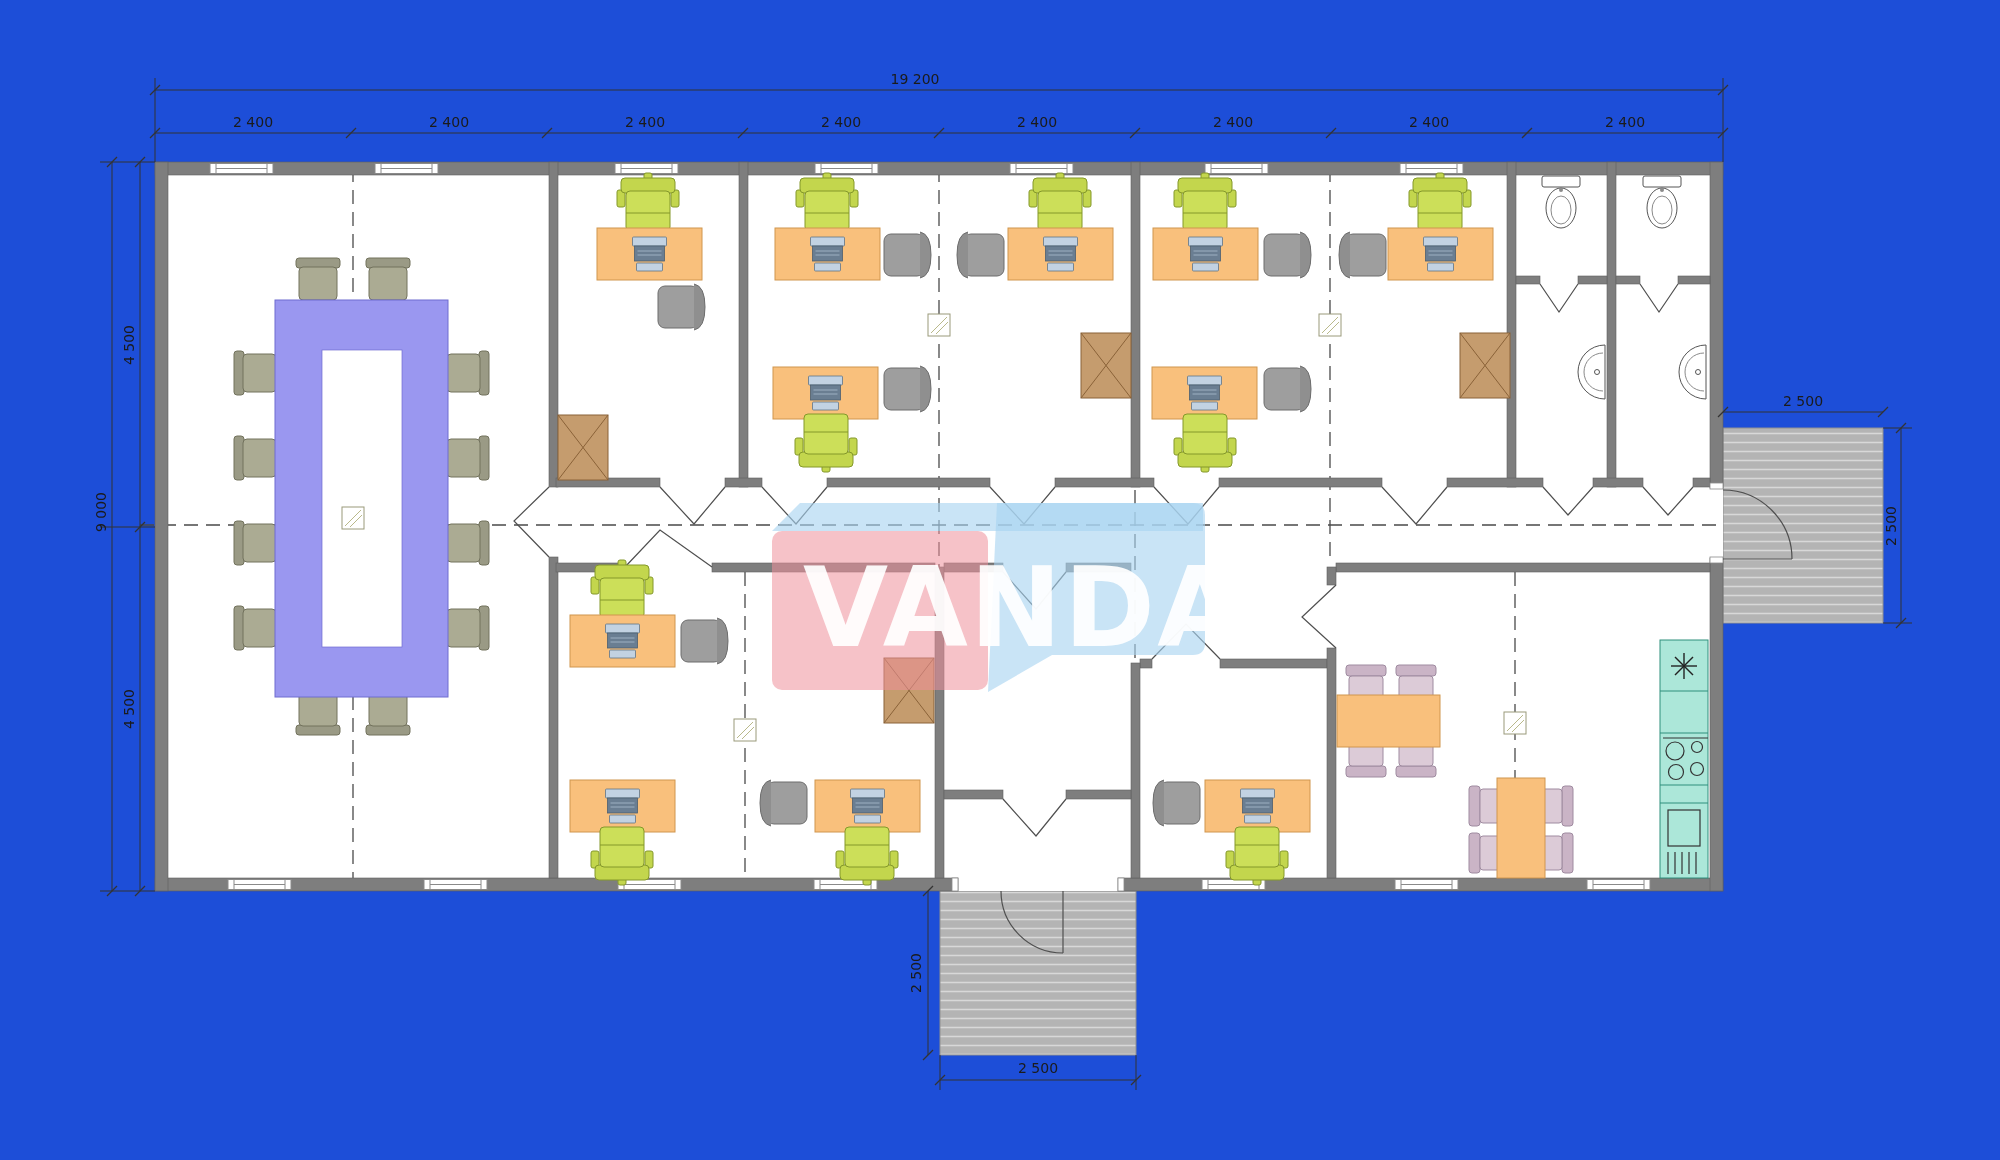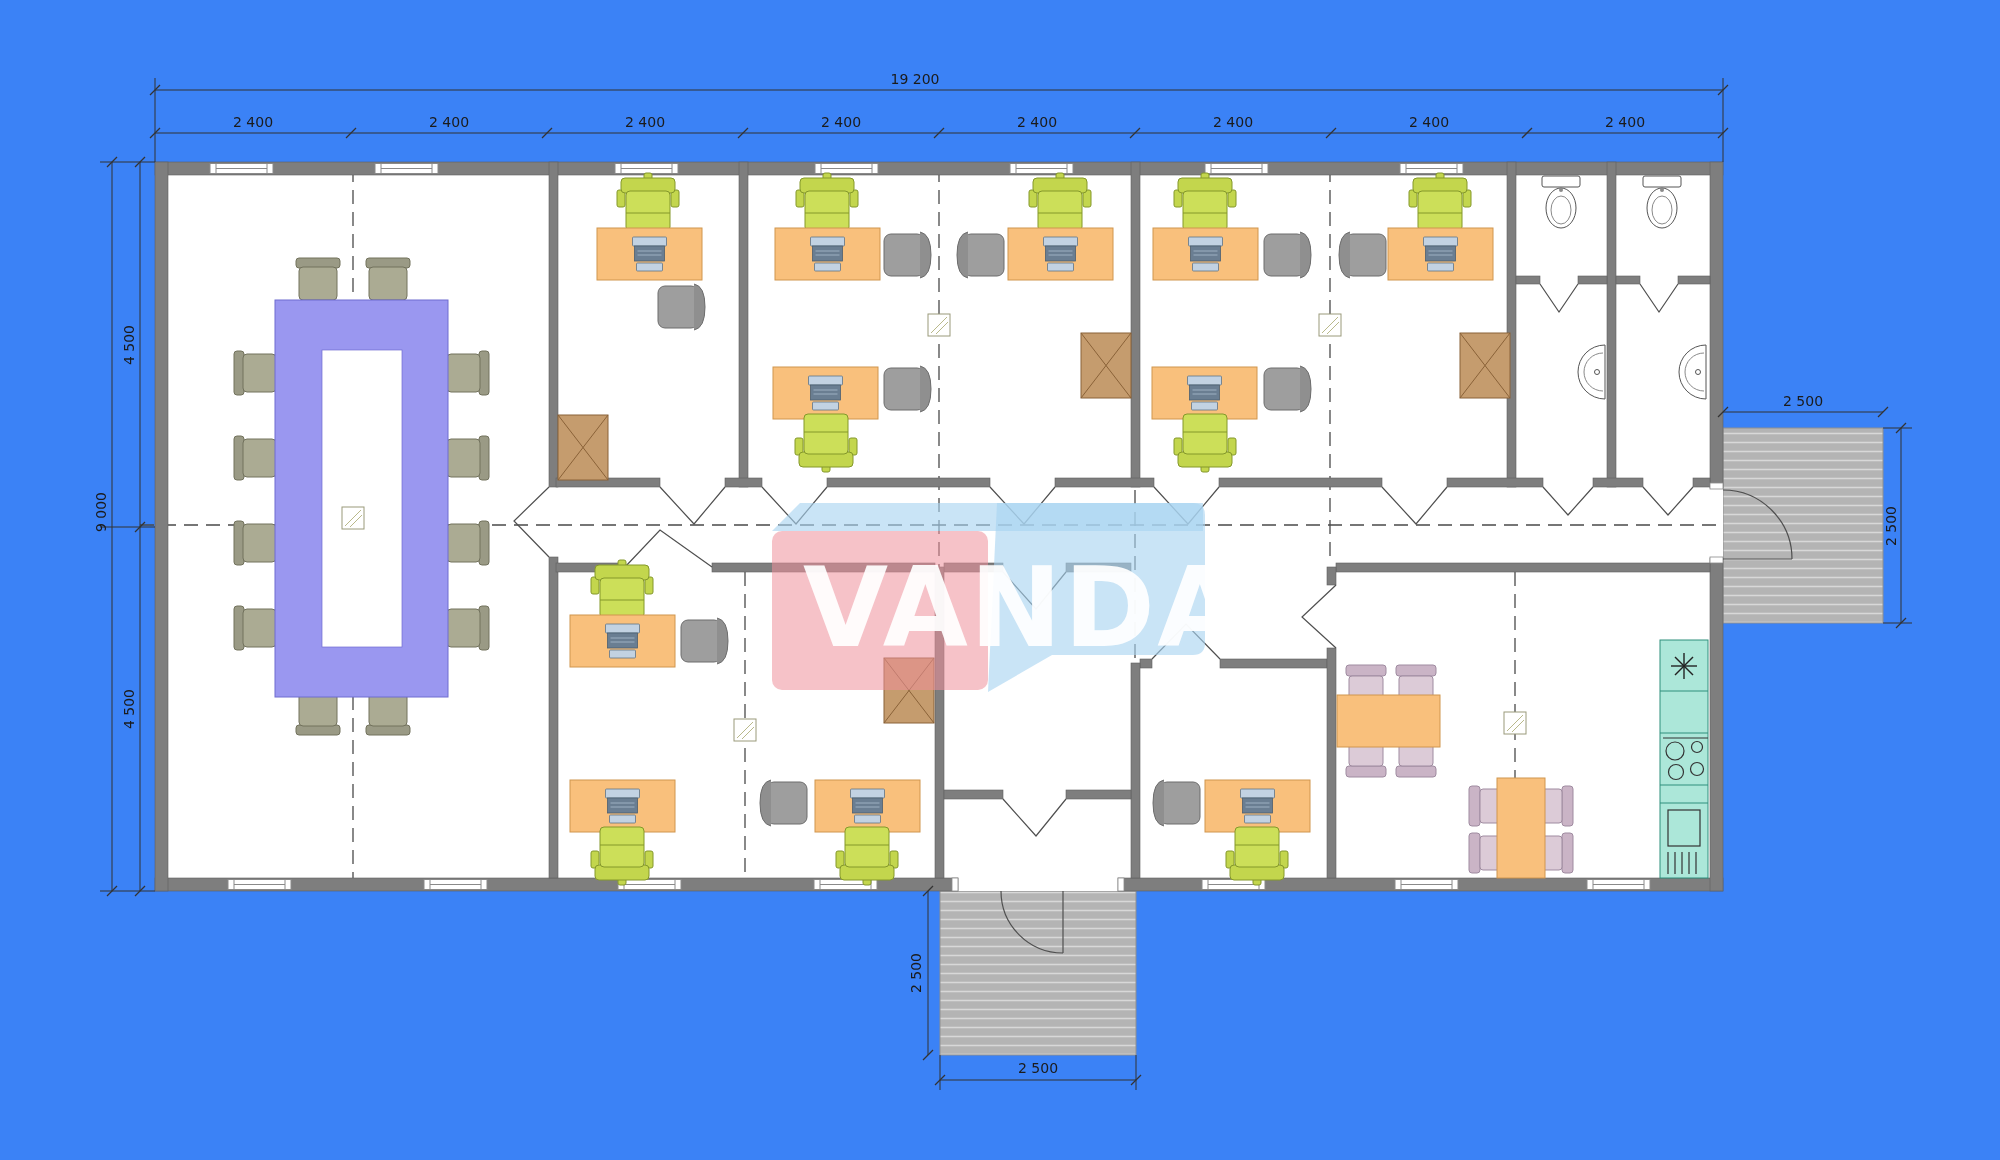--- a/index.html
+++ b/index.html
@@ -1,16 +1,16 @@
 <!DOCTYPE html>
 <html><head>
 <meta charset="utf-8">
 <style>
   html,body{margin:0;padding:0;background:#ffffff;}
-  .stage{position:relative;width:2000px;height:1160px;background:#3b82f6;overflow:hidden;
+  .stage{position:relative;width:2000px;height:1160px;background:#1d4ed8;overflow:hidden;
          font-family:"DejaVu Sans", sans-serif;}
   svg{display:block;}
   text{font-family:"DejaVu Sans", sans-serif;fill:#1b1b1b;}
   .dimtxt{font-size:14px;}
   .logotxt{font-size:110px;font-weight:bold;fill:#ffffff;fill-opacity:.93;letter-spacing:2px;}
 </style>
 </head>
 <body>
 
 <div class="stage">

